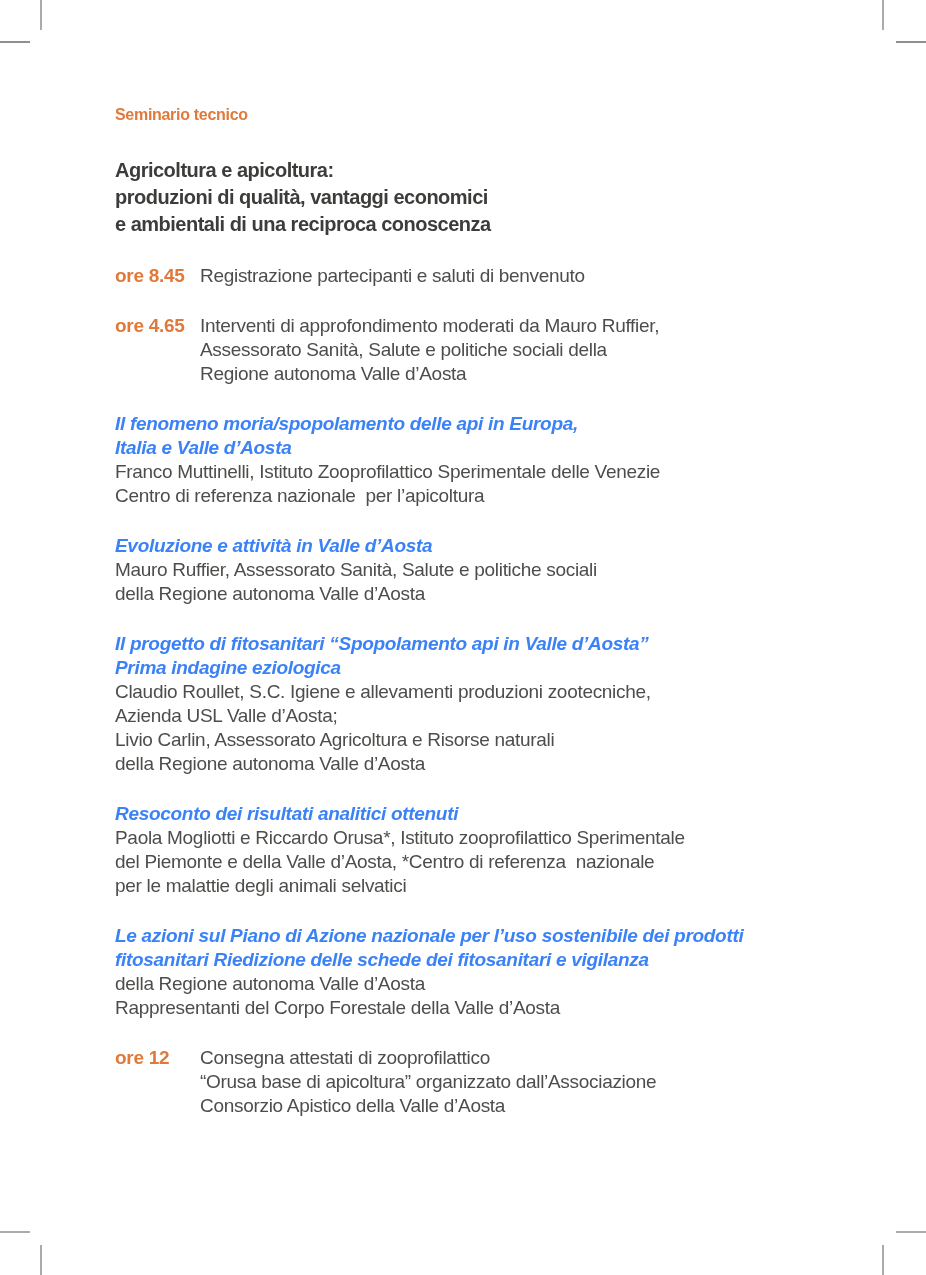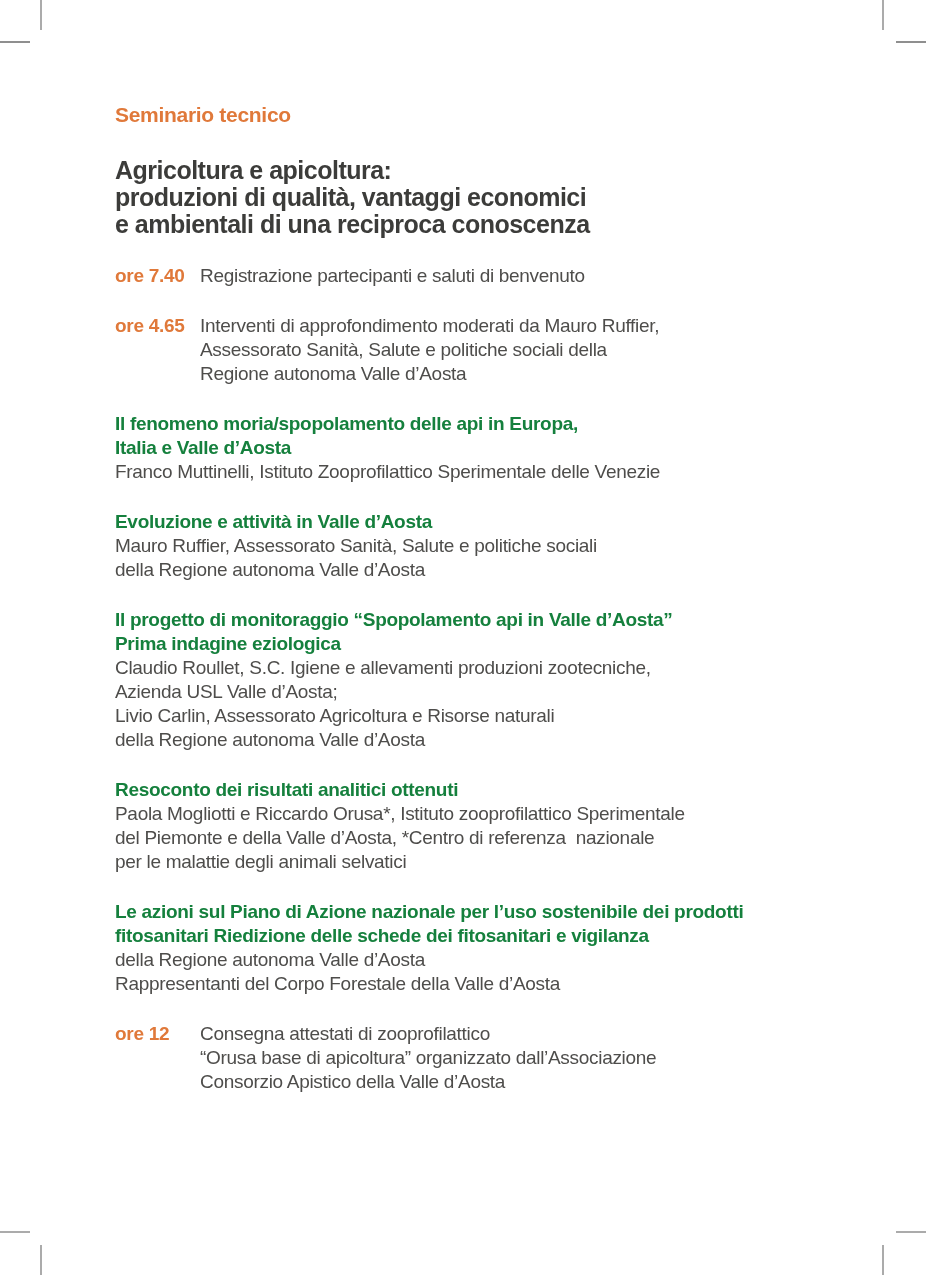--- a/index.html
+++ b/index.html
@@ -30,29 +30,29 @@
     position: absolute;
     left: 115px;
     top: 103px;
     width: 700px;
     color: #4e4d4b;
     letter-spacing: -0.3px;
   }
 
   .kicker {
     color: #e0793a;
-    font-size: 21px;
+    font-size: 16px;
     font-weight: bold;
     line-height: 24px;
     margin-bottom: 30px;
   }
 
   .doc-title {
     color: #3c3c3a;
-    font-size: 25px;
+    font-size: 20px;
     font-weight: bold;
     line-height: 27px;
     margin-bottom: 24px;
     letter-spacing: -0.5px;
   }
 
   .block { margin-bottom: 26px; }
 
   .sched-row { display: flex; }
   .sched-time {
@@ -64,21 +64,22 @@
   }
   .sched-desc { flex: 1; }
 
   .line {
     font-size: 19px;
     line-height: 24px;
     white-space: pre-wrap;
   }
   .talk-title .line {
     font-weight: bold;
-    color: #15803d;
+    font-style: italic;
+    color: #3b82f6;
   }
 </style>
 </head>
 <body>
 
 <span class="crop v tl-v"></span>
 <span class="crop h tl-h"></span>
 <span class="crop v tr-v"></span>
 <span class="crop h tr-h"></span>
 <span class="crop h bl-h"></span>
@@ -90,21 +91,21 @@
 
   <div class="kicker">Seminario tecnico</div>
 
   <div class="doc-title block">
     <div class="tline">Agricoltura e apicoltura:</div>
     <div class="tline">produzioni di qualità, vantaggi economici</div>
     <div class="tline">e ambientali di una reciproca conoscenza</div>
   </div>
 
   <div class="sched-row block">
-    <div class="sched-time">ore 7.40</div>
+    <div class="sched-time">ore 8.45</div>
     <div class="sched-desc">
       <div class="line">Registrazione partecipanti e saluti di benvenuto</div>
     </div>
   </div>
 
   <div class="sched-row block">
     <div class="sched-time">ore 4.65</div>
     <div class="sched-desc">
       <div class="line">Interventi di approfondimento moderati da Mauro Ruffier,</div>
       <div class="line">Assessorato Sanità, Salute e politiche sociali della</div>
@@ -112,36 +113,37 @@
     </div>
   </div>
 
   <div class="block">
     <div class="talk-title">
       <div class="line">Il fenomeno moria/spopolamento delle api in Europa,</div>
       <div class="line">Italia e Valle d’Aosta</div>
     </div>
     <div class="talk-speakers">
       <div class="line">Franco Muttinelli, Istituto Zooprofilattico Sperimentale delle Venezie</div>
+      <div class="line">Centro di referenza nazionale  per l’apicoltura</div>
     </div>
   </div>
 
   <div class="block">
     <div class="talk-title">
       <div class="line">Evoluzione e attività in Valle d’Aosta</div>
     </div>
     <div class="talk-speakers">
       <div class="line">Mauro Ruffier, Assessorato Sanità, Salute e politiche sociali</div>
       <div class="line">della Regione autonoma Valle d’Aosta</div>
     </div>
   </div>
 
   <div class="block">
     <div class="talk-title">
-      <div class="line">Il progetto di monitoraggio “Spopolamento api in Valle d’Aosta”</div>
+      <div class="line">Il progetto di fitosanitari “Spopolamento api in Valle d’Aosta”</div>
       <div class="line">Prima indagine eziologica</div>
     </div>
     <div class="talk-speakers">
       <div class="line">Claudio Roullet, S.C. Igiene e allevamenti produzioni zootecniche,</div>
       <div class="line">Azienda USL Valle d’Aosta;</div>
       <div class="line">Livio Carlin, Assessorato Agricoltura e Risorse naturali</div>
       <div class="line">della Regione autonoma Valle d’Aosta</div>
     </div>
   </div>
 

